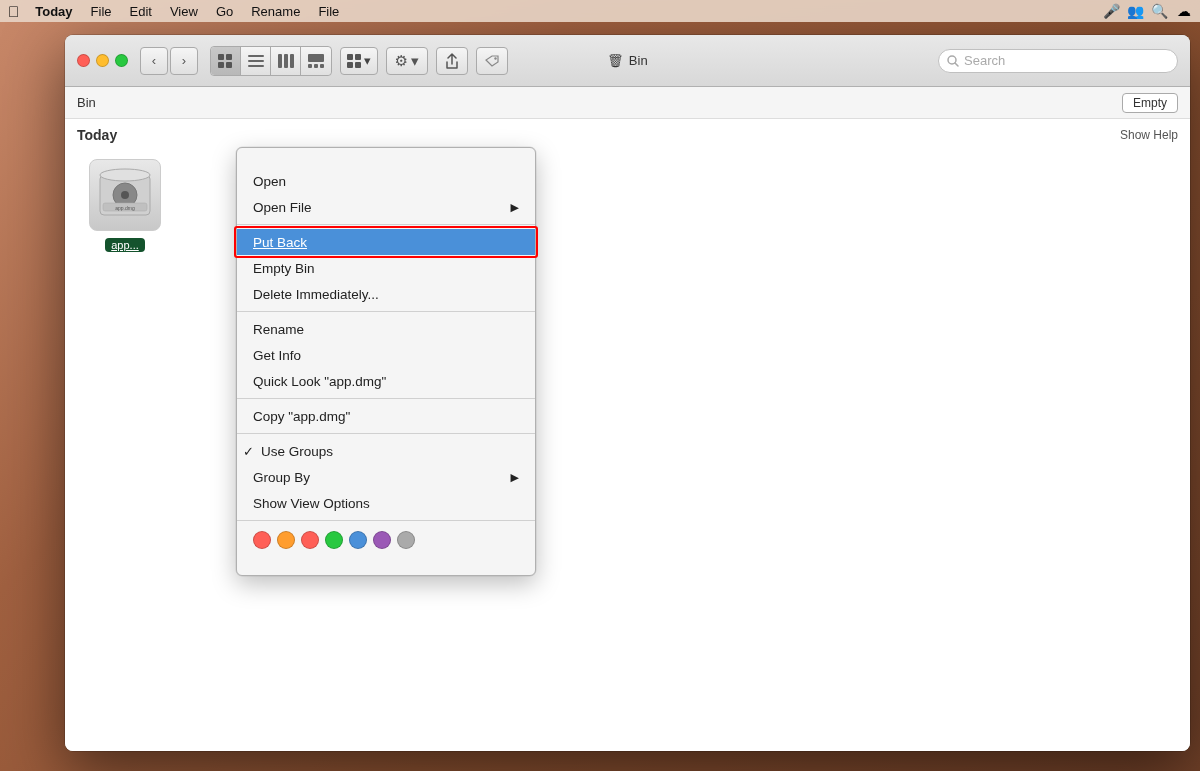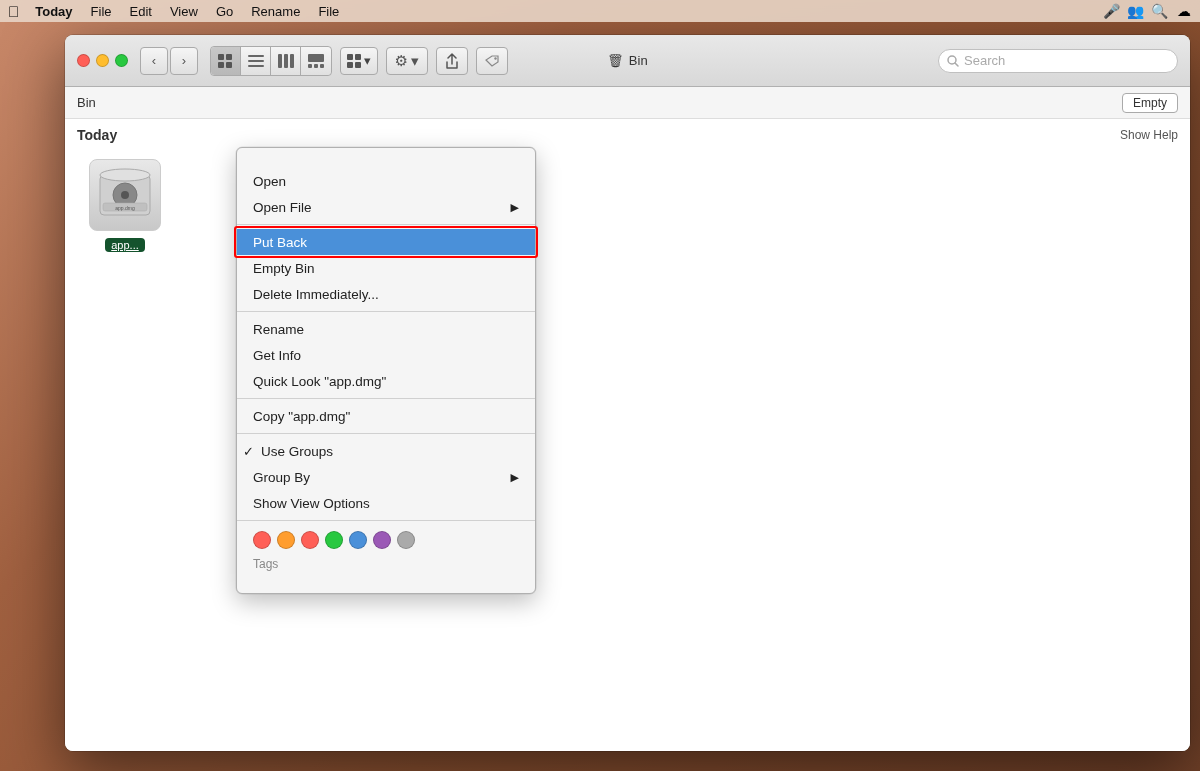--- a/index.html
+++ b/index.html
@@ -408,20 +408,21 @@
       padding: 0 16px;
       font-size: 13.5px;
       color: #222;
       cursor: pointer;
       position: relative;
     }
 
     .context-menu-item.highlighted {
       background: #4a90d9;
       color: white;
+      text-decoration: underline;
     }
 
     .context-menu-item .submenu-arrow {
       margin-left: auto;
       font-size: 11px;
     }
 
     .context-menu-separator {
       height: 1px;
       background: #d0d0d0;
@@ -681,17 +682,16 @@
       <div class="context-menu-separator"></div>
       <div class="tags-row">
         <div class="tag-circle" style="background:#ff5f57;"></div>
         <div class="tag-circle" style="background:#ff9d2e;"></div>
         <div class="tag-circle" style="background:#ff5f57;"></div>
         <div class="tag-circle" style="background:#28c840;"></div>
         <div class="tag-circle" style="background:#4a90d9;"></div>
         <div class="tag-circle" style="background:#9b59b6;"></div>
         <div class="tag-circle" style="background:#aaaaaa;"></div>
       </div>
-      <div class="tags-section-label">Tags</div>
     </div>
 
   </div>
 </div>
 
 </body></html>

